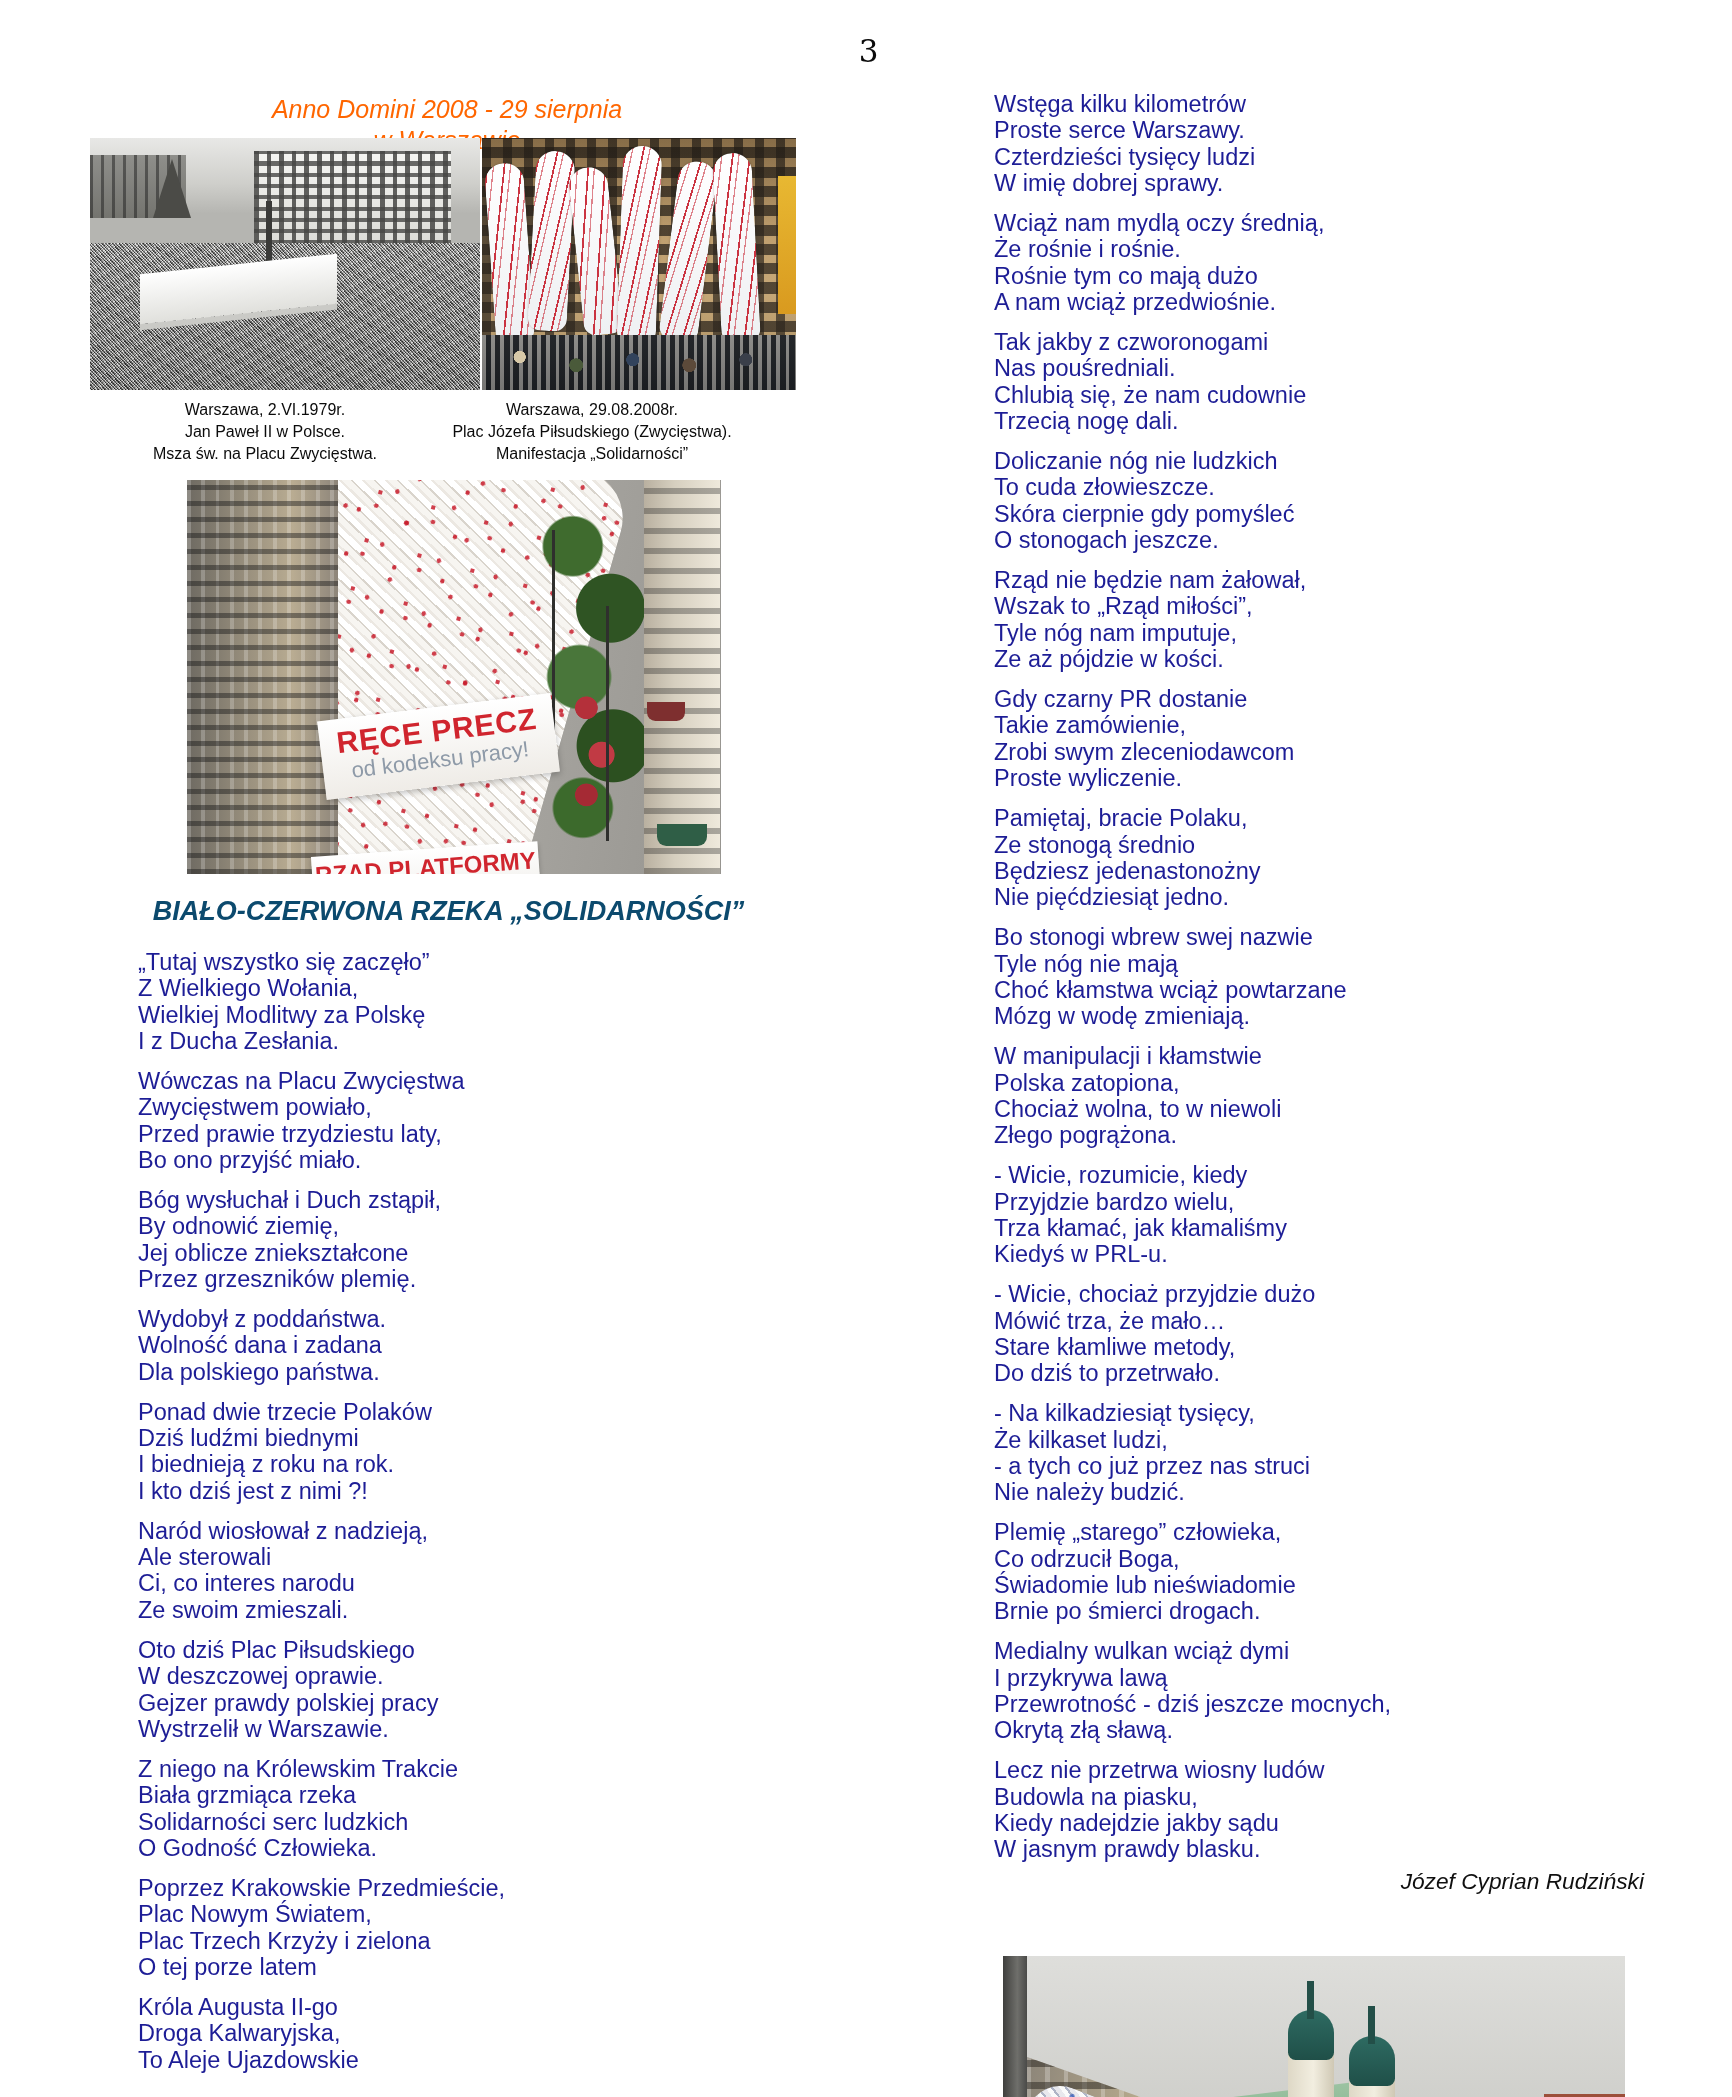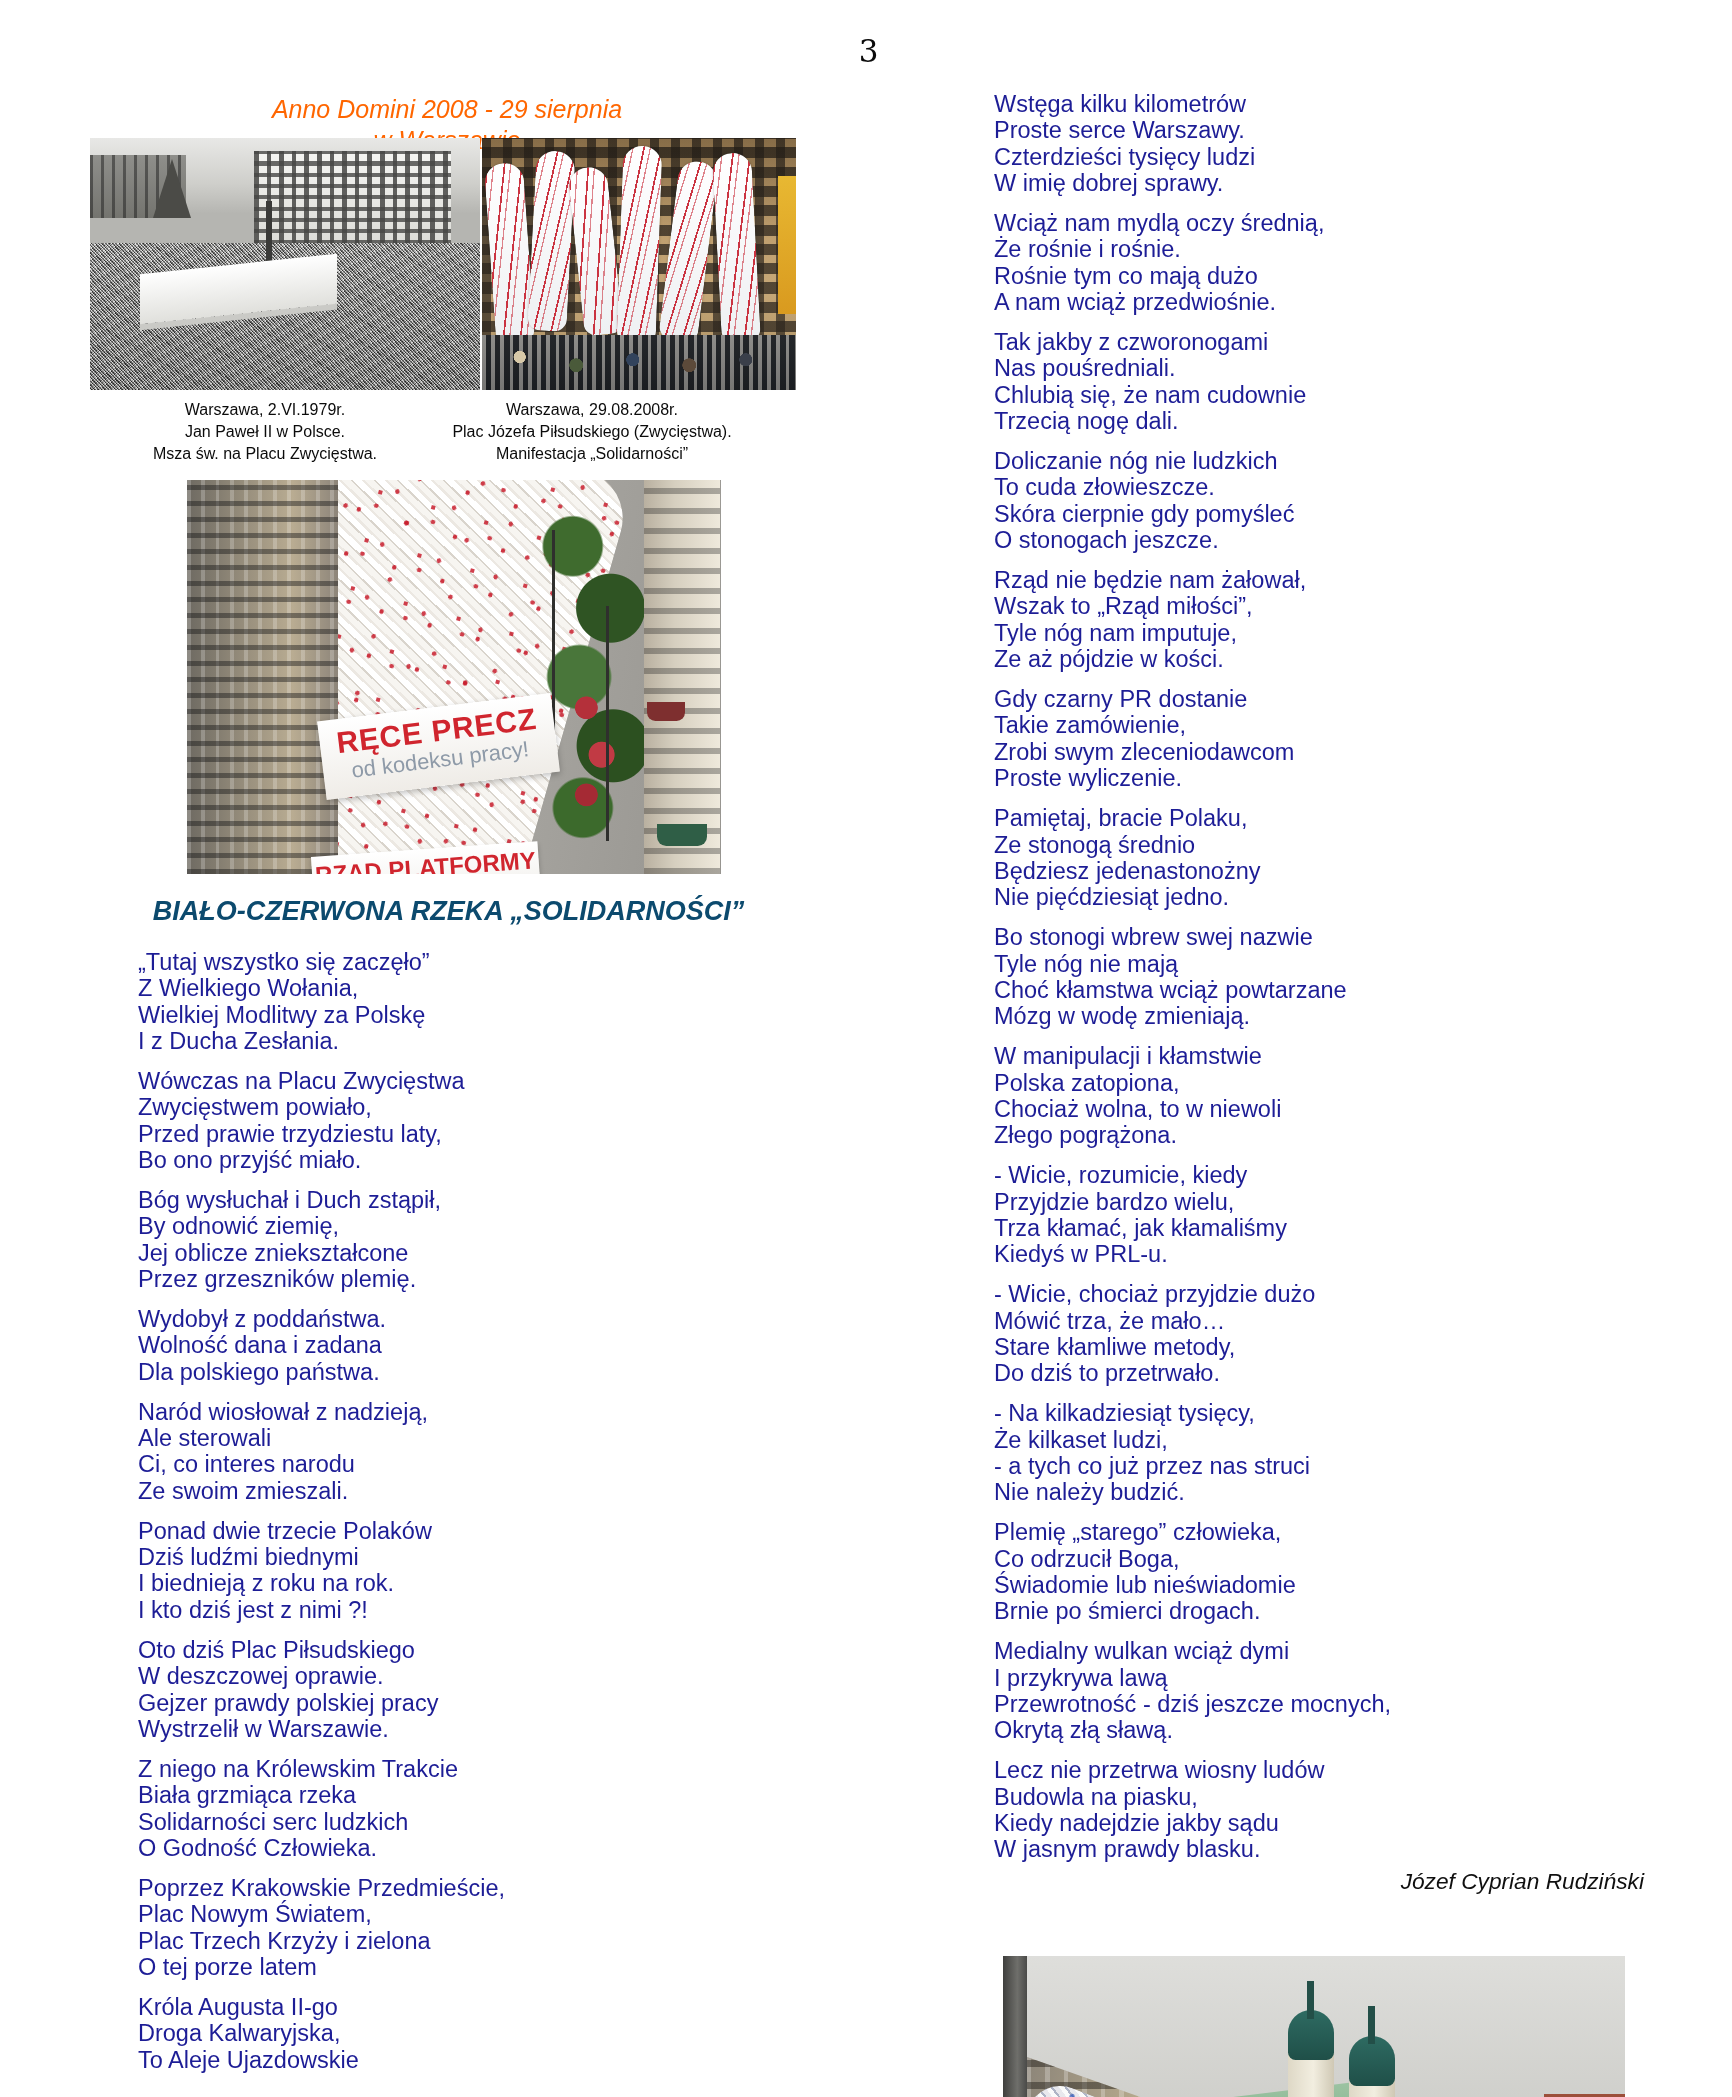--- a/index.html
+++ b/index.html
@@ -219,30 +219,30 @@
       <div class="pline"><span>By odnowić ziemię,</span></div>
       <div class="pline"><span>Jej oblicze zniekształcone</span></div>
       <div class="pline"><span>Przez grzeszników plemię.</span></div>
     </div>
     <div class="stanza">
       <div class="pline"><span>Wydobył z poddaństwa.</span></div>
       <div class="pline"><span>Wolność dana i zadana</span></div>
       <div class="pline"><span>Dla polskiego państwa.</span></div>
     </div>
     <div class="stanza">
+      <div class="pline"><span>Ponad dwie trzecie Polaków</span></div>
+      <div class="pline"><span>Dziś ludźmi biednymi</span></div>
+      <div class="pline"><span>I biednieją z roku na rok.</span></div>
+      <div class="pline"><span>I kto dziś jest z nimi ?!</span></div>
+    </div>
+    <div class="stanza">
       <div class="pline"><span>Naród wiosłował z nadzieją,</span></div>
       <div class="pline"><span>Ale sterowali</span></div>
       <div class="pline"><span>Ci, co interes narodu</span></div>
       <div class="pline"><span>Ze swoim zmieszali.</span></div>
-    </div>
-    <div class="stanza">
-      <div class="pline"><span>Ponad dwie trzecie Polaków</span></div>
-      <div class="pline"><span>Dziś ludźmi biednymi</span></div>
-      <div class="pline"><span>I biednieją z roku na rok.</span></div>
-      <div class="pline"><span>I kto dziś jest z nimi ?!</span></div>
     </div>
     <div class="stanza">
       <div class="pline"><span>Oto dziś Plac Piłsudskiego</span></div>
       <div class="pline"><span>W deszczowej oprawie.</span></div>
       <div class="pline"><span>Gejzer prawdy polskiej pracy</span></div>
       <div class="pline"><span>Wystrzelił w Warszawie.</span></div>
     </div>
     <div class="stanza">
       <div class="pline"><span>Z niego na Królewskim Trakcie</span></div>
       <div class="pline"><span>Biała grzmiąca rzeka</span></div>

